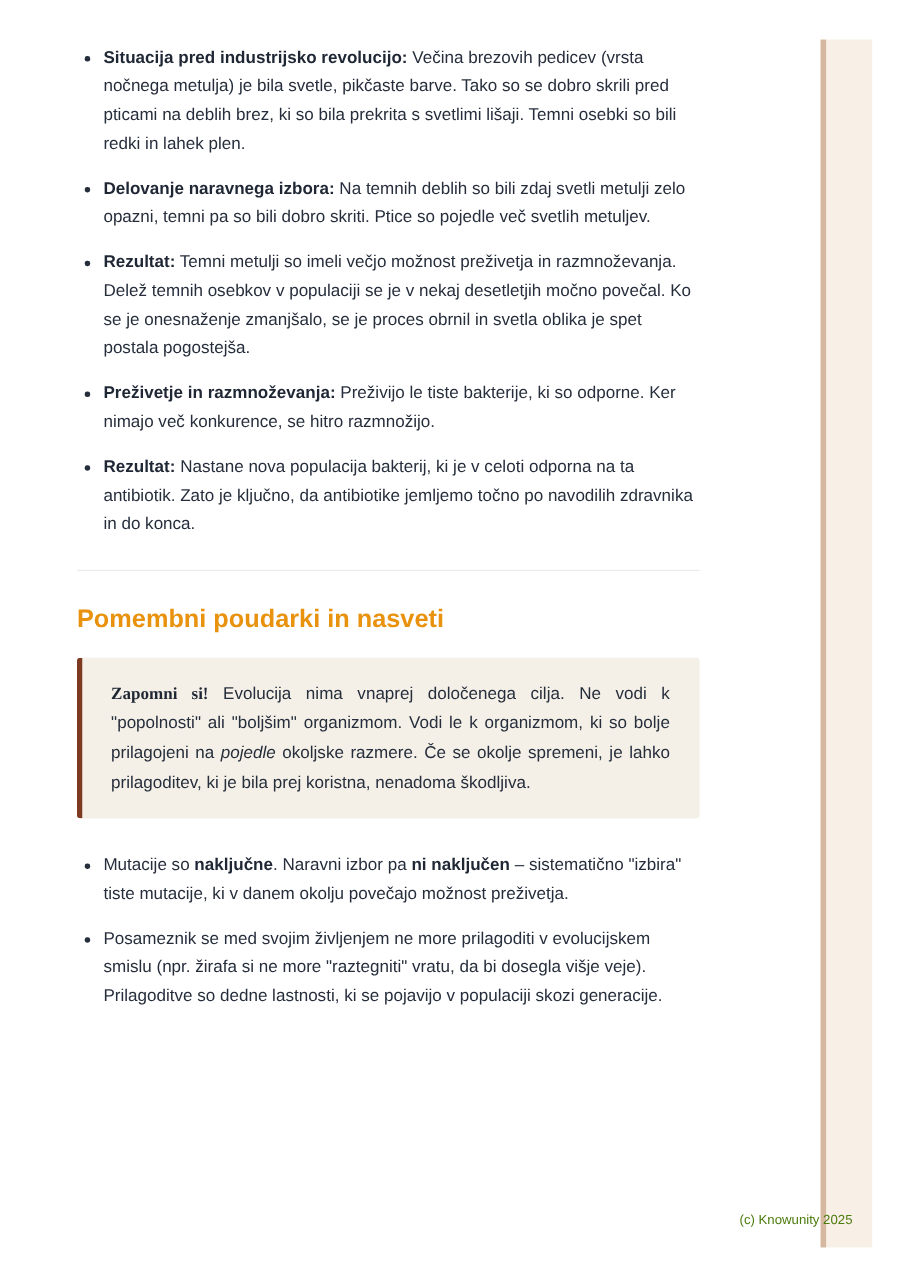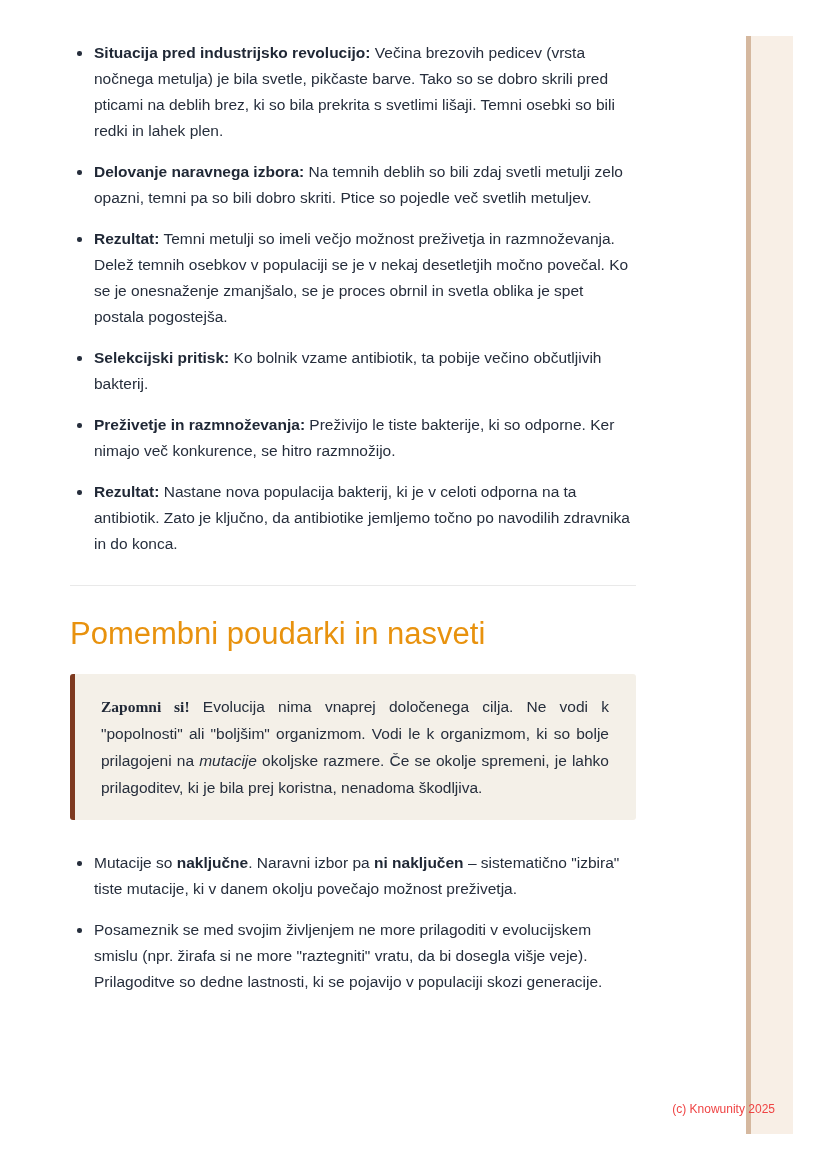--- a/index.html
+++ b/index.html
@@ -42,22 +42,22 @@
     color: #1f2735;
     margin: 24px 0 26px 0;
   }
   .divider {
     border: none;
     height: 1px;
     background: #e9e9e9;
     margin: 28px 0 30px 0;
   }
   .highlights-heading {
-    font-size: 31px;
-    font-weight: 400;
+    font-size: 23px;
+    font-weight: 700;
     color: #e8920e;
     margin: 0 0 22px 0;
   }
   .callout {
     background: #f4f0e8;
     border-left: 5px solid #7e3a20;
     border-radius: 3px;
     padding: 19px 27px 19px 26px;
     margin: 0 0 30px 0;
   }
@@ -73,51 +73,50 @@
     position: absolute;
     left: 746px; top: 36px;
     width: 42px; height: 1098px;
     background: #f8efe6;
     border-left: 5px solid #d5b89f;
   }
   .footer-credit {
     position: absolute;
     right: 53px; top: 1102px;
     font-size: 12px;
-    color: #ef4444;
+    color: #4d7c0f;
     z-index: 2;
     white-space: nowrap;
   }
 </style>
 </head>
 <body>
 
 <div class="page-stripe"></div>
 
 <div class="content">
 
   <ul class="doc-list">
       <li><strong>Situacija pred industrijsko revolucijo:</strong><span> Večina brezovih pedicev (vrsta nočnega metulja) je bila svetle, pikčaste barve. Tako so se dobro skrili pred pticami na deblih brez, ki so bila prekrita s svetlimi lišaji. Temni osebki so bili redki in lahek plen.</span></li>
       <li><strong>Delovanje naravnega izbora:</strong><span> Na temnih deblih so bili zdaj svetli metulji zelo opazni, temni pa so bili dobro skriti. Ptice so pojedle več svetlih metuljev.</span></li>
       <li><strong>Rezultat:</strong><span> Temni metulji so imeli večjo možnost preživetja in razmnoževanja. Delež temnih osebkov v populaciji se je v nekaj desetletjih močno povečal. Ko se je onesnaženje zmanjšalo, se je proces obrnil in svetla oblika je spet postala pogostejša.</span></li>
     </ul>
 
 
   <ul class="doc-list">
-      <li><strong>Selekcijski pritisk:</strong><span> Ko bolnik vzame antibiotik, ta pobije večino občutljivih bakterij.</span></li>
       <li><strong>Preživetje in razmnoževanja:</strong><span> Preživijo le tiste bakterije, ki so odporne. Ker nimajo več konkurence, se hitro razmnožijo.</span></li>
       <li><strong>Rezultat:</strong><span> Nastane nova populacija bakterij, ki je v celoti odporna na ta antibiotik. Zato je ključno, da antibiotike jemljemo točno po navodilih zdravnika in do konca.</span></li>
     </ul>
 
   <hr class="divider">
 
   <h2 class="highlights-heading">Pomembni poudarki in nasveti</h2>
 
   <div class="callout">
-    <p><strong>Zapomni si!</strong><span> Evolucija nima vnaprej določenega cilja. Ne vodi k "popolnosti" ali "boljšim" organizmom. Vodi le k organizmom, ki so bolje prilagojeni na </span><em>mutacije</em><span> okoljske razmere. Če se okolje spremeni, je lahko prilagoditev, ki je bila prej koristna, nenadoma škodljiva.</span></p>
+    <p><strong>Zapomni si!</strong><span> Evolucija nima vnaprej določenega cilja. Ne vodi k "popolnosti" ali "boljšim" organizmom. Vodi le k organizmom, ki so bolje prilagojeni na </span><em>pojedle</em><span> okoljske razmere. Če se okolje spremeni, je lahko prilagoditev, ki je bila prej koristna, nenadoma škodljiva.</span></p>
   </div>
 
   <ul class="doc-list">
       <li><span>Mutacije so </span><strong>naključne</strong><span>. Naravni izbor pa </span><strong>ni naključen</strong><span> – sistematično "izbira" tiste mutacije, ki v danem okolju povečajo možnost preživetja.</span></li>
       <li><span>Posameznik se med svojim življenjem ne more prilagoditi v evolucijskem smislu (npr. žirafa si ne more "raztegniti" vratu, da bi dosegla višje veje). Prilagoditve so dedne lastnosti, ki se pojavijo v populaciji skozi generacije.</span></li>
     </ul>
 
 </div>
 
 <div class="footer-credit">(c) Knowunity 2025</div>

